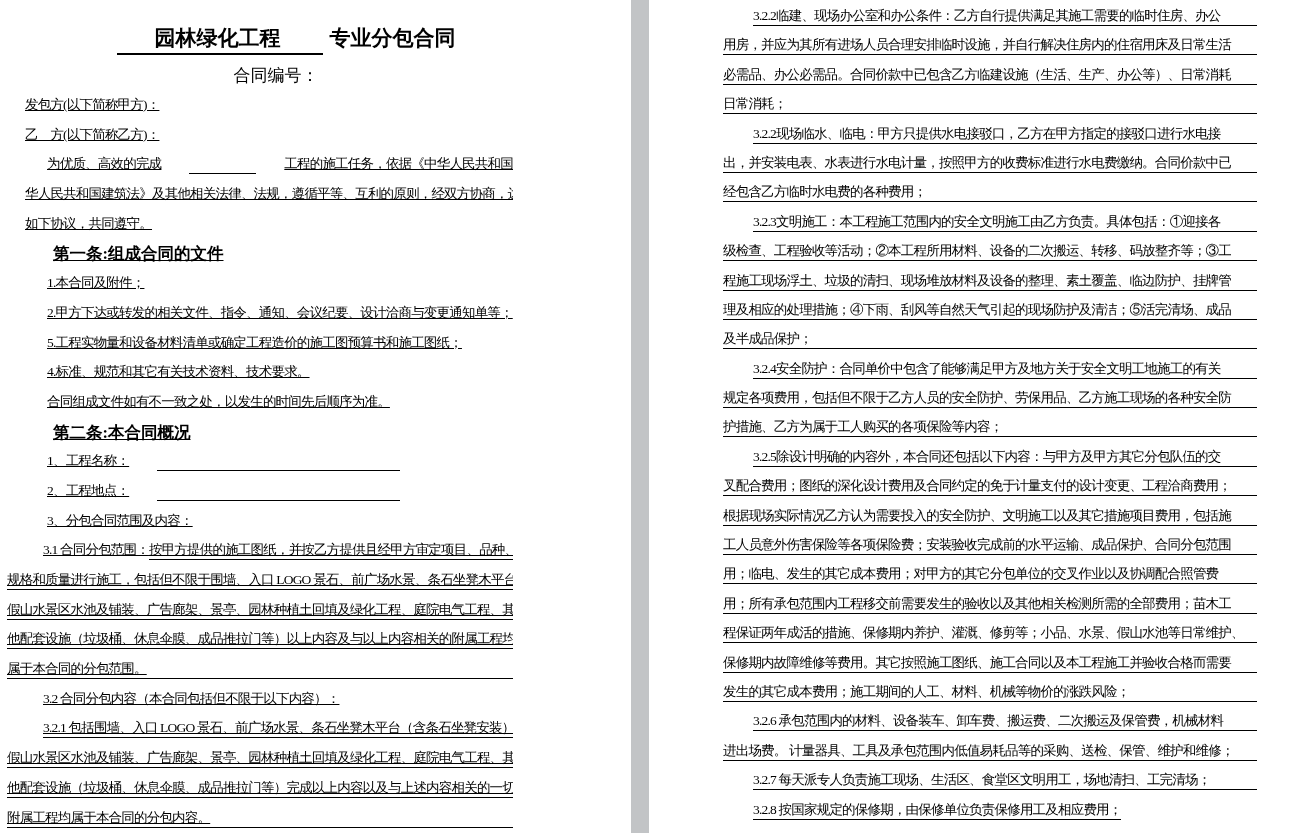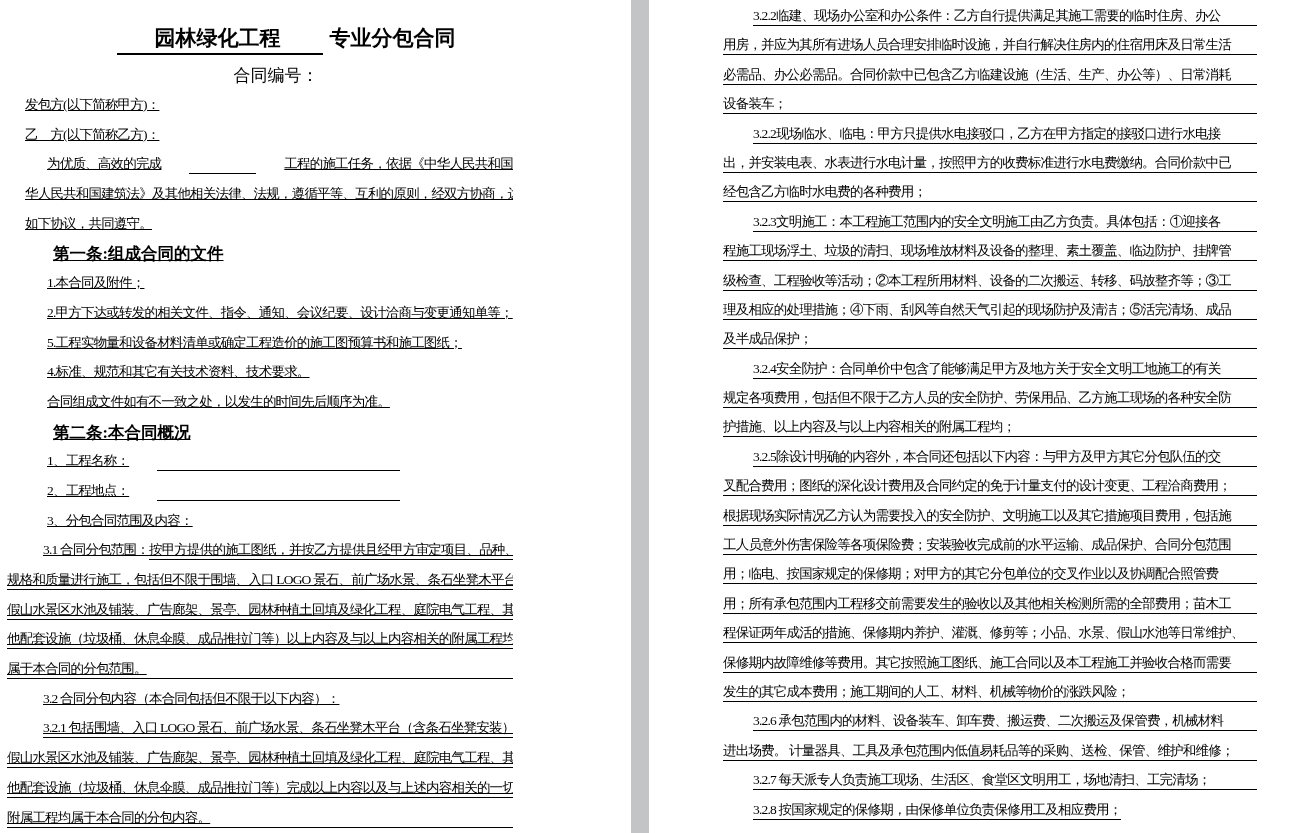--- a/index.html
+++ b/index.html
@@ -155,85 +155,85 @@
         </div>
         <div class="line ">
           <span class="u">用房，并应为其所有进场人员合理安排临时设施，并自行解决住房内的住宿用床及日常生活</span>
           <span class="fill"></span>
         </div>
         <div class="line ">
           <span class="u">必需品、办公必需品。合同价款中已包含乙方临建设施（生活、生产、办公等）、日常消耗</span>
           <span class="fill"></span>
         </div>
         <div class="line ">
-          <span class="u">设备装车；</span>
+          <span class="u">日常消耗；</span>
           <span class="fill"></span>
         </div>
         <div class="line ind">
           <span class="u">3.2.2现场临水、临电：甲方只提供水电接驳口，乙方在甲方指定的接驳口进行水电接</span>
           <span class="fill"></span>
         </div>
         <div class="line ">
           <span class="u">出，并安装电表、水表进行水电计量，按照甲方的收费标准进行水电费缴纳。合同价款中已</span>
           <span class="fill"></span>
         </div>
         <div class="line ">
           <span class="u">经包含乙方临时水电费的各种费用；</span>
           <span class="fill"></span>
         </div>
         <div class="line ind">
           <span class="u">3.2.3文明施工：本工程施工范围内的安全文明施工由乙方负责。具体包括：①迎接各</span>
           <span class="fill"></span>
         </div>
         <div class="line ">
+          <span class="u">级检查、工程验收等活动；②本工程所用材料、设备的二次搬运、转移、码放整齐等；③工</span>
+          <span class="fill"></span>
+        </div>
+        <div class="line ">
           <span class="u">程施工现场浮土、垃圾的清扫、现场堆放材料及设备的整理、素土覆盖、临边防护、挂牌管</span>
           <span class="fill"></span>
         </div>
         <div class="line ">
-          <span class="u">级检查、工程验收等活动；②本工程所用材料、设备的二次搬运、转移、码放整齐等；③工</span>
-          <span class="fill"></span>
-        </div>
-        <div class="line ">
           <span class="u">理及相应的处理措施；④下雨、刮风等自然天气引起的现场防护及清洁；⑤活完清场、成品</span>
           <span class="fill"></span>
         </div>
         <div class="line ">
           <span class="u">及半成品保护；</span>
           <span class="fill"></span>
         </div>
         <div class="line ind">
           <span class="u">3.2.4安全防护：合同单价中包含了能够满足甲方及地方关于安全文明工地施工的有关</span>
           <span class="fill"></span>
         </div>
         <div class="line ">
           <span class="u">规定各项费用，包括但不限于乙方人员的安全防护、劳保用品、乙方施工现场的各种安全防</span>
           <span class="fill"></span>
         </div>
         <div class="line ">
-          <span class="u">护措施、以上内容及与以上内容相关的附属工程均；</span>
+          <span class="u">护措施、乙方为属于工人购买的各项保险等内容；</span>
           <span class="fill"></span>
         </div>
         <div class="line ind">
           <span class="u">3.2.5除设计明确的内容外，本合同还包括以下内容：与甲方及甲方其它分包队伍的交</span>
           <span class="fill"></span>
         </div>
         <div class="line ">
           <span class="u">叉配合费用；图纸的深化设计费用及合同约定的免于计量支付的设计变更、工程洽商费用；</span>
           <span class="fill"></span>
         </div>
         <div class="line ">
           <span class="u">根据现场实际情况乙方认为需要投入的安全防护、文明施工以及其它措施项目费用，包括施</span>
           <span class="fill"></span>
         </div>
         <div class="line ">
           <span class="u">工人员意外伤害保险等各项保险费；安装验收完成前的水平运输、成品保护、合同分包范围</span>
           <span class="fill"></span>
         </div>
         <div class="line ">
-          <span class="u">用；临电、按国家规定的保修期；对甲方的其它分包单位的交叉作业以及协调配合照管费</span>
+          <span class="u">用；临电、发生的其它成本费用；对甲方的其它分包单位的交叉作业以及协调配合照管费</span>
           <span class="fill"></span>
         </div>
         <div class="line ">
           <span class="u">用；所有承包范围内工程移交前需要发生的验收以及其他相关检测所需的全部费用；苗木工</span>
           <span class="fill"></span>
         </div>
         <div class="line ">
           <span class="u">程保证两年成活的措施、保修期内养护、灌溉、修剪等；小品、水景、假山水池等日常维护、</span>
           <span class="fill"></span>
         </div>

